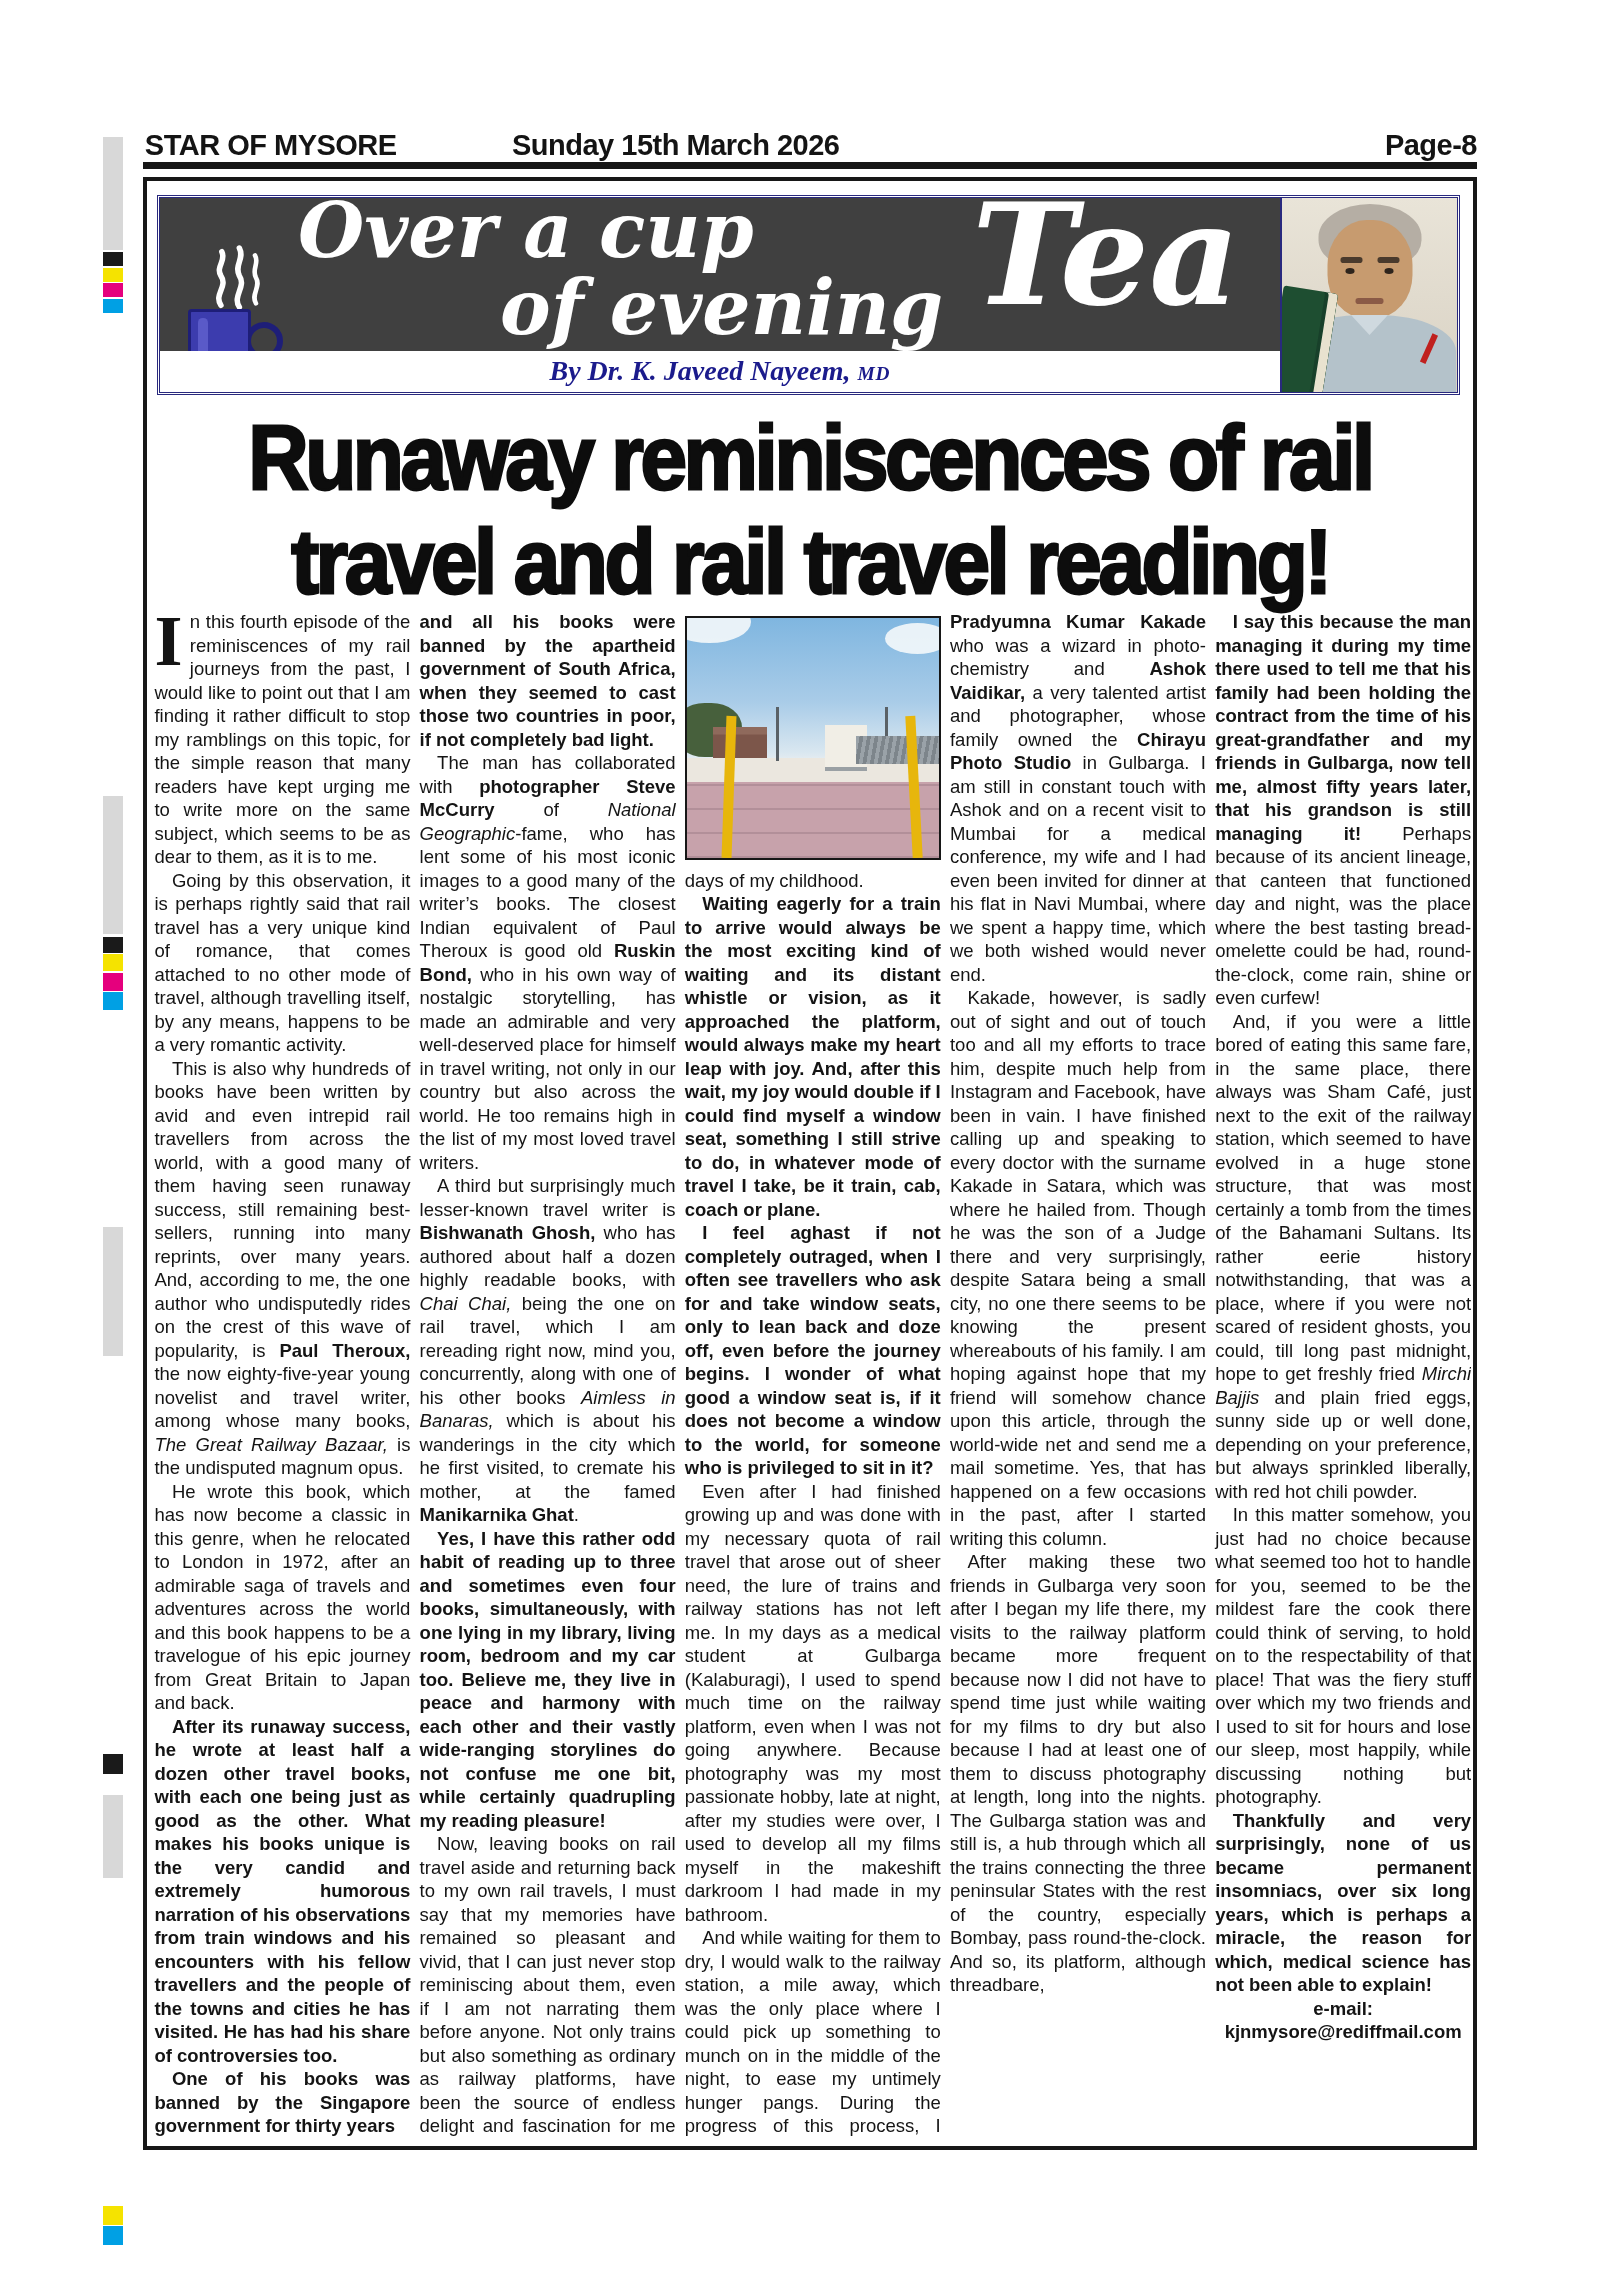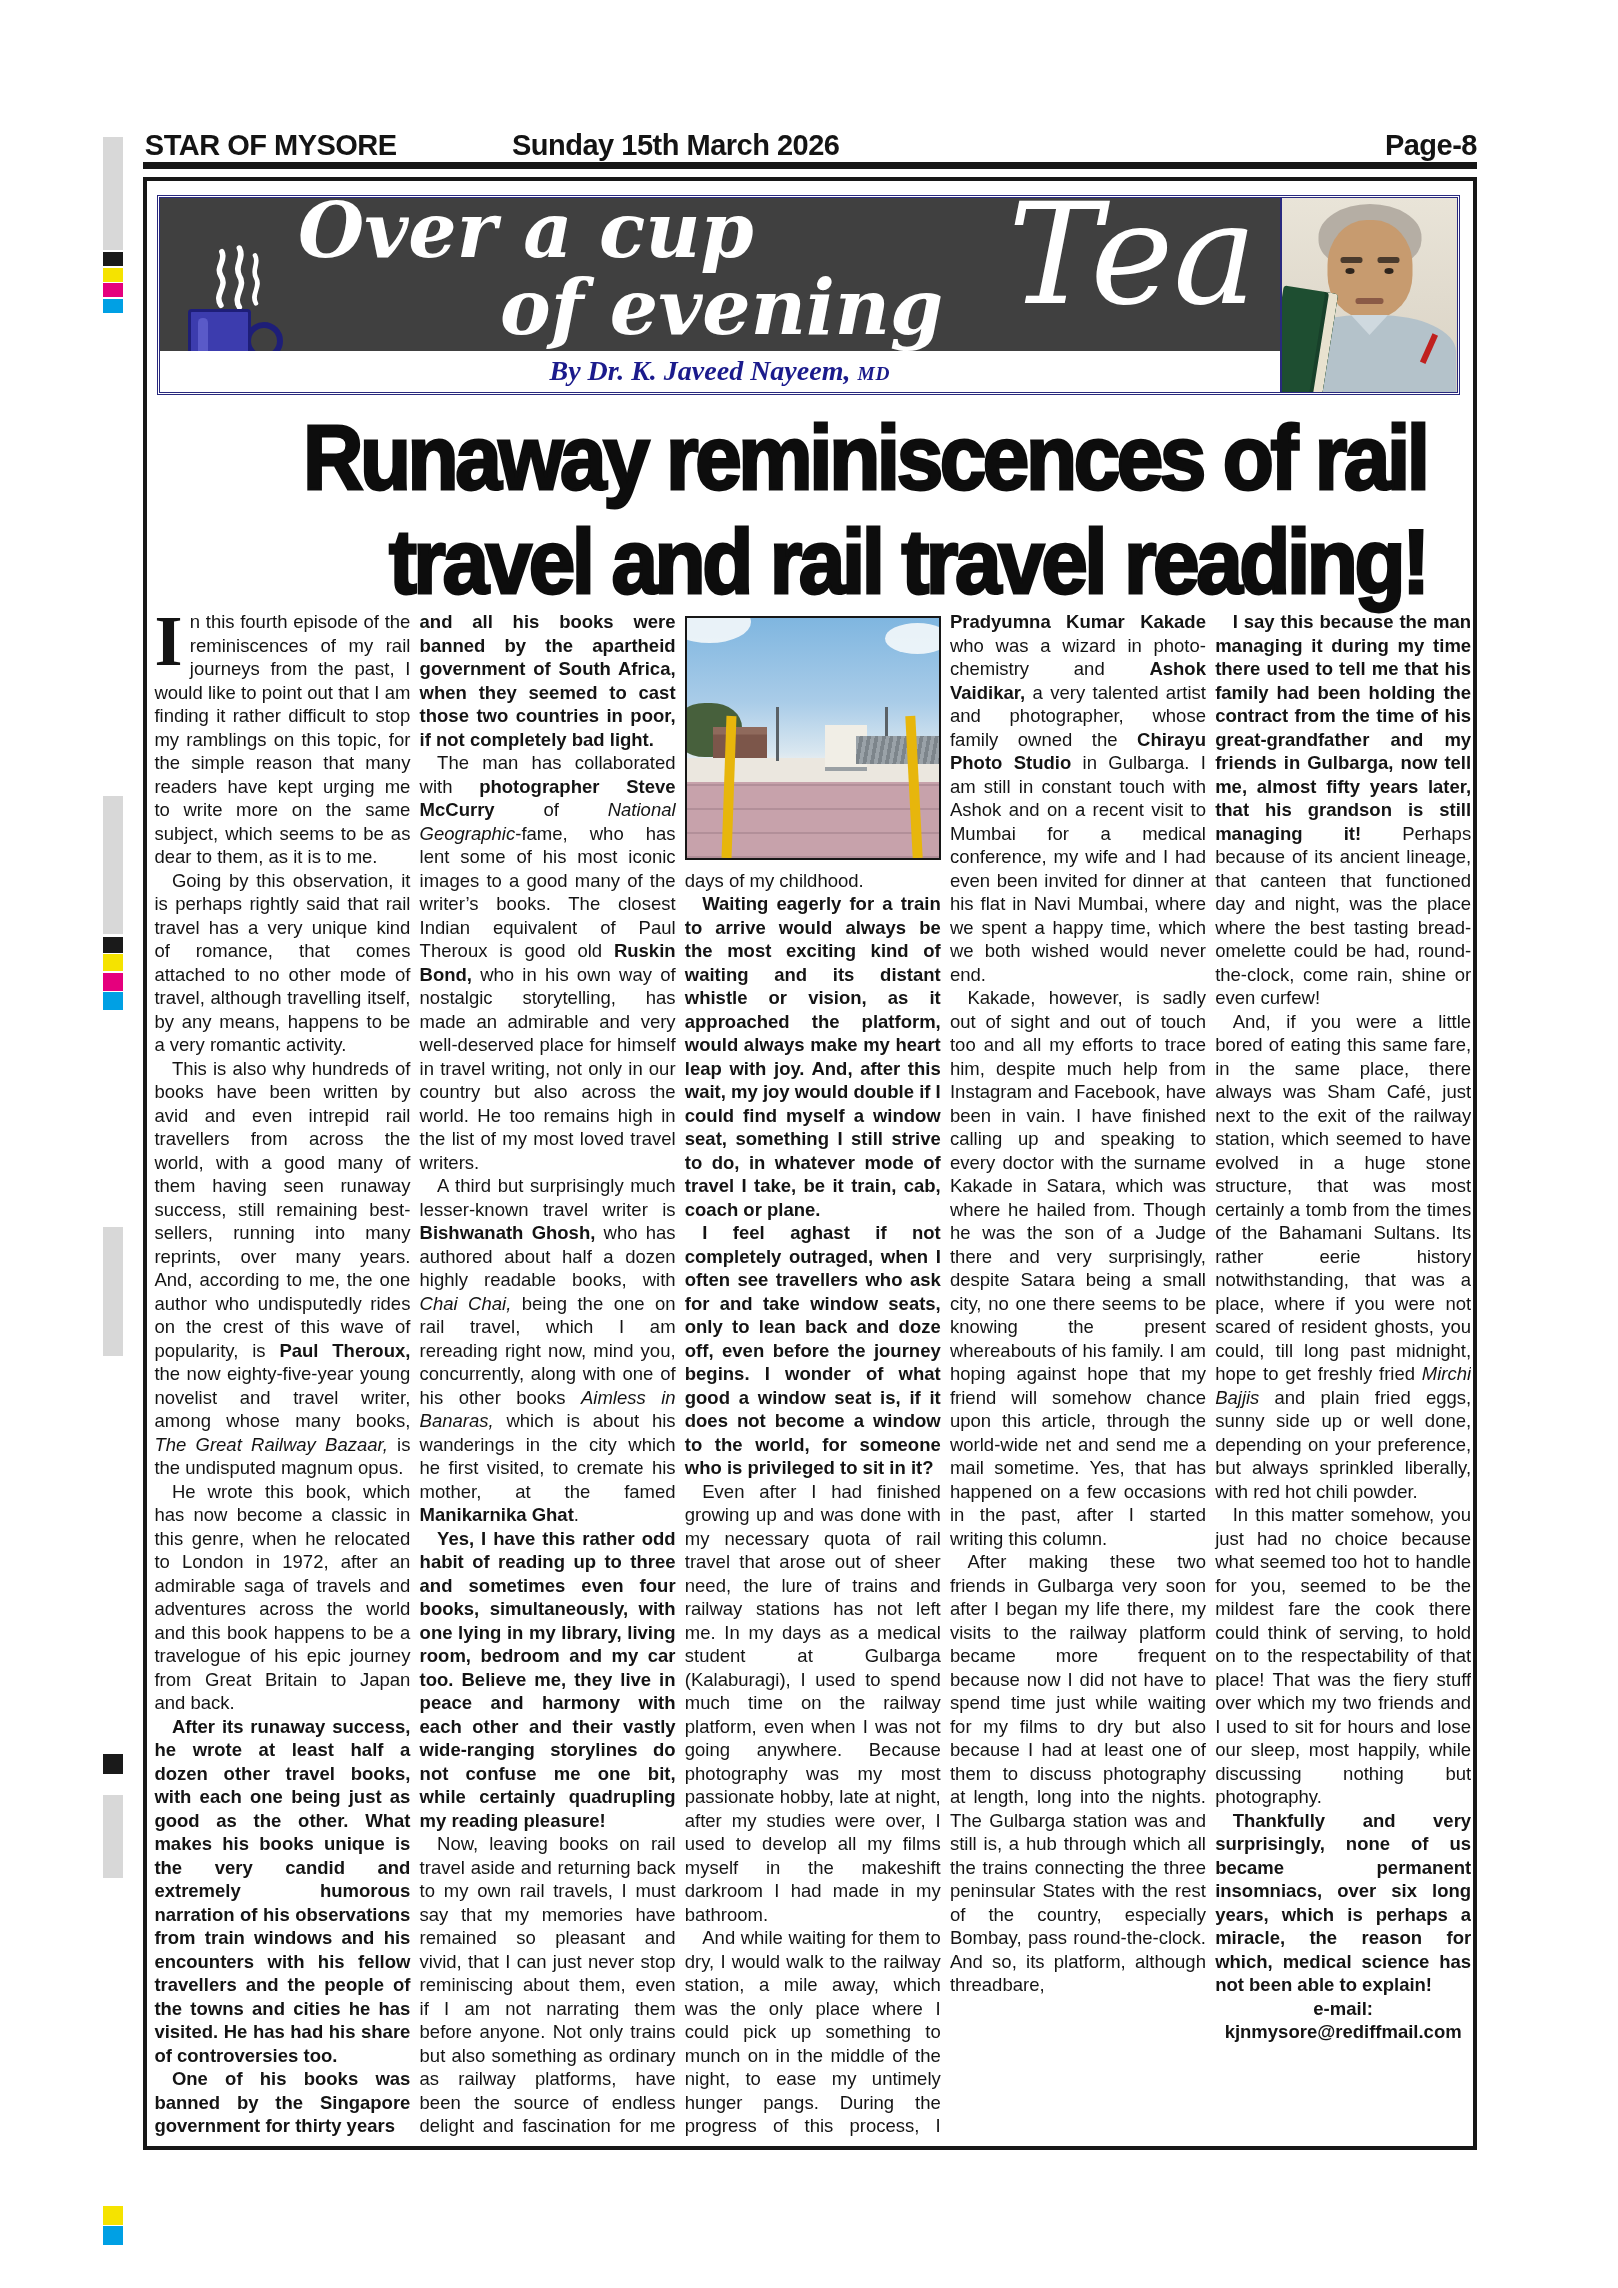--- a/index.html
+++ b/index.html
@@ -23,21 +23,21 @@
   
   .banner{position:absolute;left:10px;top:14px;width:1303px;height:200px;
           border:3.7px double #29297e;box-sizing:border-box;background:#fff;display:flex;}
   .banner-left{flex:1;position:relative;}
   .banner-red{position:absolute;left:0;right:0;top:0;bottom:41px;background:#404040;overflow:visible;}
   .title1{position:absolute;left:138px;top:-5.5px;font-family:"DejaVu Serif",serif;font-style:italic;
           font-weight:bold;color:#fff;font-size:76px;line-height:1;white-space:nowrap;}
   .title2{position:absolute;left:340px;top:72px;font-family:"DejaVu Serif",serif;font-style:italic;
           font-weight:bold;color:#fff;font-size:76px;line-height:1;white-space:nowrap;}
   .title-tea{position:absolute;left:812px;top:-13px;font-family:"DejaVu Serif",serif;font-style:italic;
-          font-weight:normal;color:#fff;font-size:140px;line-height:1;white-space:nowrap;margin-left:36px;}
+          font-weight:bold;color:#fff;font-size:140px;line-height:1;white-space:nowrap;}
   .banner-byline{position:absolute;left:0;right:0;bottom:0;height:41px;background:#fff;text-align:center;
           font-family:"Liberation Serif",serif;font-style:italic;font-weight:bold;color:#1b1b8c;
           font-size:28px;line-height:39px;}
   .banner-byline .md{font-size:19.4px;letter-spacing:0.9px;}
 
   
   .steam{position:absolute;left:48px;top:26px;}
   .cup-body{position:absolute;left:28px;top:111px;width:57px;height:59px;background:#3c3cae;
             border:3.7px solid #1e1e78;border-radius:3.7px 3.7px 11px 11px;}
   .cup-shine{position:absolute;left:7.4px;top:5.5px;width:9.2px;height:37px;background:#5a5ac8;border-radius:4.6px;}
@@ -59,21 +59,21 @@
             background:#8a5a46;border-radius:2.8px;}
   .ap-shirt{position:absolute;left:50%;transform:translateX(-50%);bottom:-3.7px;width:172px;height:81px;
             background:#b4c2ca;border-radius:45% 45% 0 0;}
   .ap-collar{position:absolute;left:50%;transform:translateX(-50%);bottom:57px;width:37px;height:20px;
              background:#cfd9df;clip-path:polygon(50% 100%,0 0,100% 0);}
   .ap-book{position:absolute;left:-7.4px;bottom:-5.5px;width:55px;height:109px;background:#1e4e31;
            transform:rotate(9deg);border-radius:3.7px;box-shadow:inset -9.2px 0 0 #e8e2cf,inset -13px 0 0 #18402a;}
   .ap-pen{position:absolute;right:26px;bottom:28px;width:5.5px;height:31px;background:#c0201e;transform:rotate(24deg);}
 
   
-  .headline{position:absolute;left:0;right:0;top:225px;margin:0;text-align:right;color:#0d0d0d;font-weight:bold;}
+  .headline{position:absolute;left:0;right:0;top:225px;margin:0;text-align:center;color:#0d0d0d;font-weight:bold;}
   .headline span{display:block;font-size:90px;line-height:1.16;letter-spacing:-3.7px;white-space:nowrap;
                  transform:scaleX(0.93);transform-origin:center;-webkit-text-stroke:2.8px #0d0d0d;}
 
   
   .columns{position:absolute;left:7.4px;top:429px;width:1317px;height:1527px;display:flex;gap:9.2px;overflow:hidden;}
   .col{width:256px;font-size:18.5px;line-height:23.5px;text-align:justify;hyphens:auto;-webkit-hyphens:auto;}
   .col p{margin:0;text-indent:17.5px;}
   .col p.noindent{text-indent:0;}
   .col p.bold{font-weight:bold;}
   .col p.center{text-align:center;text-indent:0;}

